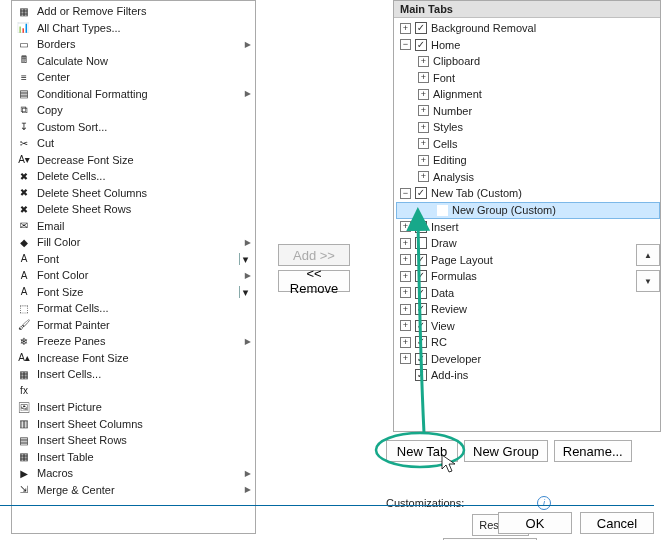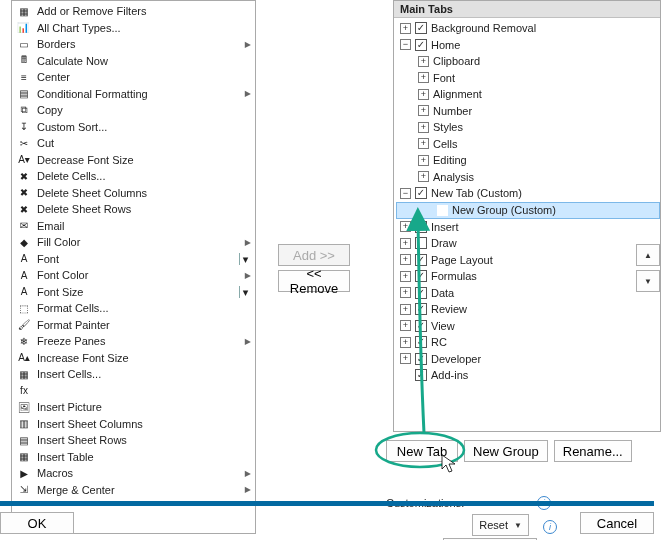--- a/index.html
+++ b/index.html
@@ -92,21 +92,21 @@
   .down-btn { left: 636px; top: 270px; }
 
   .bottom-buttons { position: absolute; left: 386px; top: 440px; display: flex; gap: 6px; }
   .bottom-buttons .btn { min-width: 72px; }
 
   .customizations-row { position: absolute; left: 386px; top: 470px; display: flex; align-items: center; gap: 8px; }
   .importexport-row { position: absolute; left: 443px; top: 494px; display: flex; align-items: center; gap: 6px; }
   .dropdown-btn { height: 22px; border: 1px solid #adadad; background: #fdfdfd; display: inline-flex; align-items: center; padding: 0 6px; gap: 6px; cursor: pointer; margin-top: 44px; }
   .info-icon { width: 14px; height: 14px; border: 1px solid #3a87cf; border-radius: 50%; display: inline-flex; align-items: center; justify-content: center; color: #3a87cf; font-size: 9px; font-style: italic; }
 
-  .ok-cancel { position: absolute; right: 12px; bottom: 0; display: flex; gap: 8px; padding: 6px 0; border-top: 5px solid #0369a1; width: 654px; justify-content: space-between; }
+  .ok-cancel { position: absolute; right: 12px; bottom: 0; display: flex; gap: 8px; padding: 6px 0; border-top: 1px solid #0369a1; width: 654px; justify-content: flex-end; }
   .ok-cancel .btn { min-width: 74px; }
 
   
   ::-webkit-scrollbar { width: 16px; }
   ::-webkit-scrollbar-track { background: #f0f0f0; }
   ::-webkit-scrollbar-thumb { background: #c2c2c2; border: 1px solid #a9a9a9; }
 
   
   .annot { position: absolute; left: 0; top: 0; pointer-events: none; }
 

